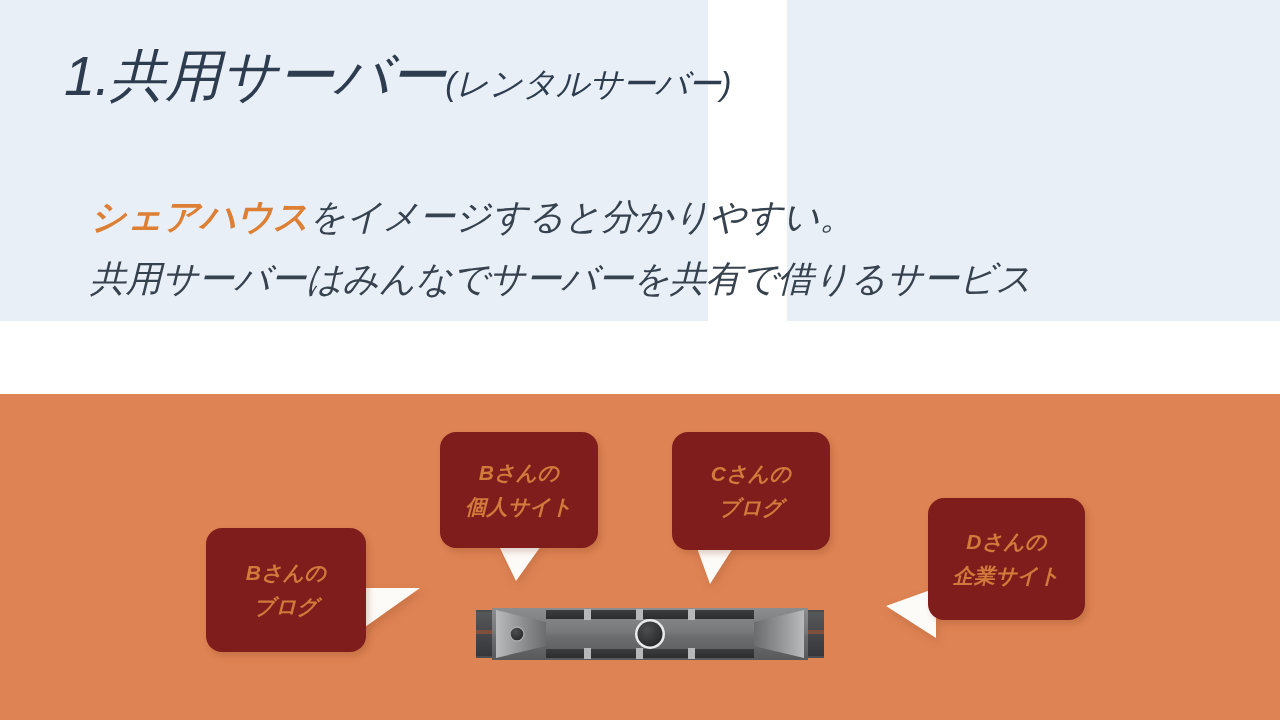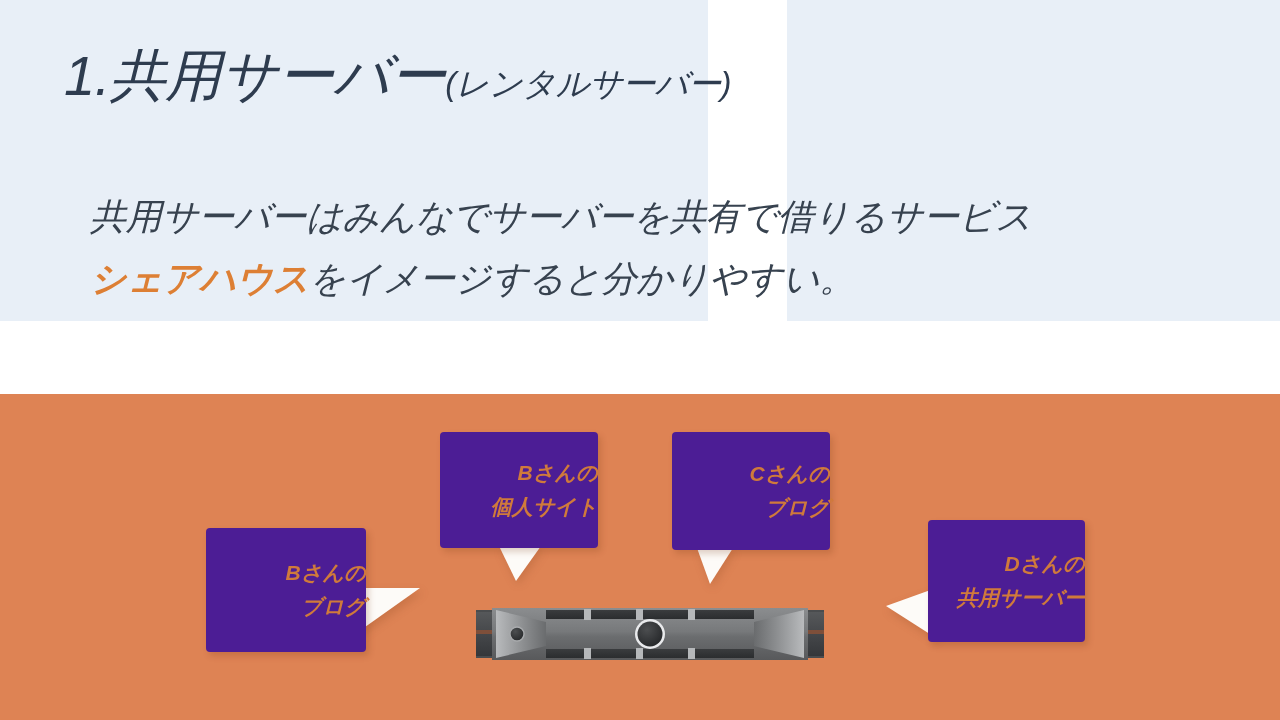--- a/index.html
+++ b/index.html
@@ -79,31 +79,31 @@
     top: 394px;
     width: 1280px;
     height: 326px;
     background: #de8354;
   }
 
   
   .bubble {
     position: absolute;
     box-sizing: border-box;
-    background: #4c1d95;
-    border-radius: 4px;
+    background: #7f1d1d;
+    border-radius: 16px;
     box-shadow: 3px 4px 6px rgba(120, 55, 20, 0.22);
     color: #d07a3b;
     font-size: 21px;
     font-weight: 700;
     line-height: 1.62;
     text-align: center;
     display: flex;
     flex-direction: column;
-    align-items: flex-end;
+    align-items: center;
     justify-content: center;
     letter-spacing: 0.2px;
     z-index: 3;
   }
   .bubble .bline { display: block; white-space: nowrap; }
 
   .bubble-tail {
     position: absolute;
     width: 0;
     height: 0;
@@ -134,21 +134,21 @@
   #bubble-c { left: 672px; top: 432px; width: 158px; height: 118px; }
   #tail-c {
     left: 697px; top: 548px;
     border-left: 13px solid transparent;
     border-right: 23px solid transparent;
     border-top: 36px solid #fdfbf8;
     filter: drop-shadow(2px 4px 4px rgba(120,55,20,0.20));
   }
 
   
-  #bubble-d { left: 928px; top: 520px; width: 157px; height: 122px; }
+  #bubble-d { left: 928px; top: 498px; width: 157px; height: 122px; }
   #tail-d {
     left: 886px; top: 588px;
     border-top: 18px solid transparent;
     border-right: 50px solid #fdfbf8;
     border-bottom: 32px solid transparent;
     filter: drop-shadow(2px 4px 4px rgba(120,55,20,0.20));
   }
 
   
   .server {
@@ -167,22 +167,22 @@
 
   <div class="header-band">
     <div class="header-white-stripe"></div>
   </div>
 
   <div class="slide-title">
     <span>1.共用サーバー</span><span class="title-sub">(レンタルサーバー)</span>
   </div>
 
   <div class="body-text">
+    <span class="line"><span class="accent">シェアハウス</span><span>をイメージすると分かりやすい。</span></span>
     <span class="line">共用サーバーはみんなでサーバーを共有で借りるサービス</span>
-    <span class="line"><span class="accent">シェアハウス</span><span>をイメージすると分かりやすい。</span></span>
   </div>
 
   <div class="orange-panel"></div>
 
   <div class="server">
     <svg width="348" height="56" viewBox="0 0 348 56" xmlns="http://www.w3.org/2000/svg">
       <defs>
         <linearGradient id="faceGrad" x1="0" y1="0" x2="0" y2="1">
           <stop offset="0%" stop-color="#8b8d8f"></stop>
           <stop offset="45%" stop-color="#77797b"></stop>
@@ -260,16 +260,16 @@
 
   <div class="bubble-tail" id="tail-c"></div>
   <div class="bubble" id="bubble-c">
     <span class="bline">Cさんの</span>
     <span class="bline">ブログ</span>
   </div>
 
   <div class="bubble-tail" id="tail-d"></div>
   <div class="bubble" id="bubble-d">
     <span class="bline">Dさんの</span>
-    <span class="bline">共用サーバー</span>
+    <span class="bline">企業サイト</span>
   </div>
 
 </div>
 
 </body></html>

